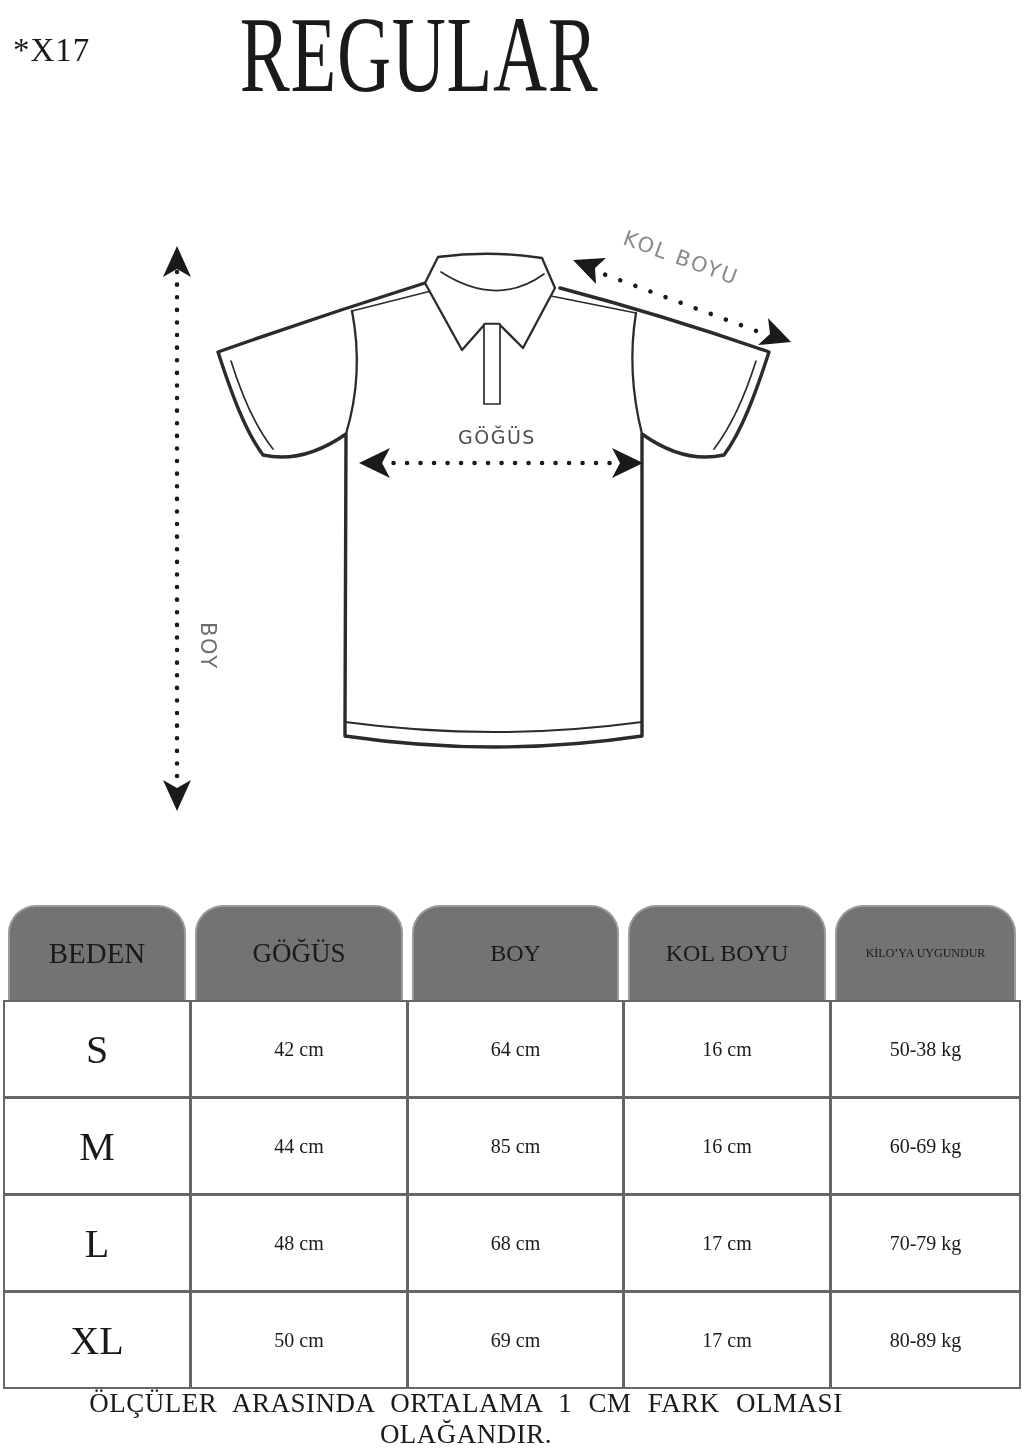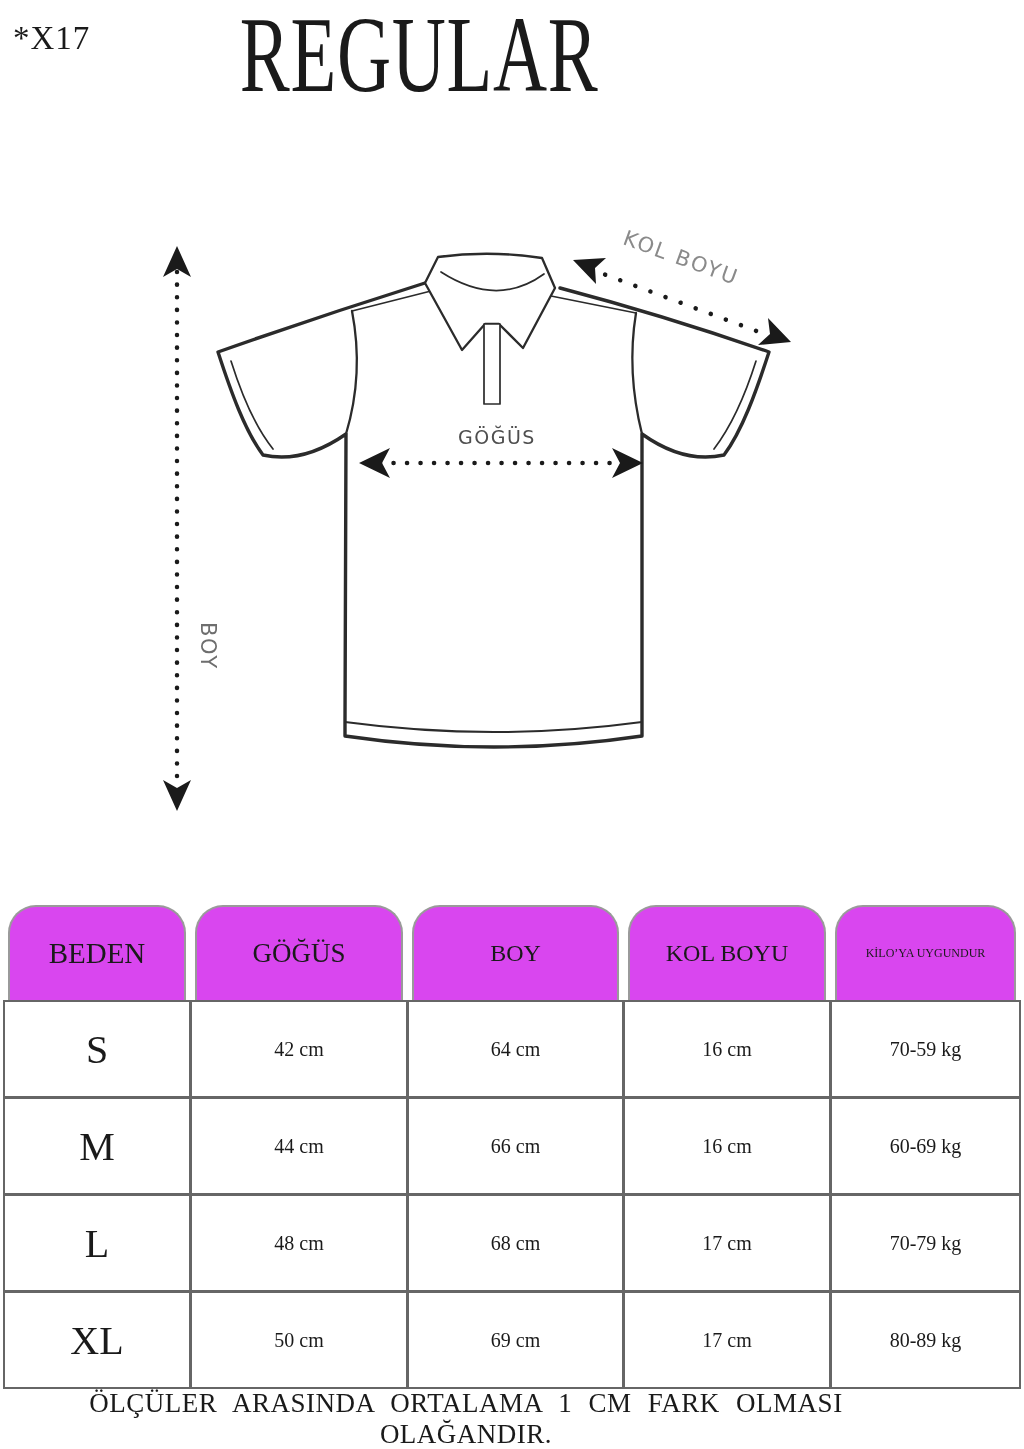--- a/index.html
+++ b/index.html
@@ -1,42 +1,42 @@
 <!DOCTYPE html>
 <html><head>
 <meta charset="utf-8">
 <style>
   html,body{margin:0;padding:0;background:#ffffff;}
   body{width:1024px;height:1449px;position:relative;overflow:hidden;
        font-family:"Liberation Serif",serif;color:#1a1a1a;}
   .abs{position:absolute;}
 
   
-  .code{left:13px;top:20px;font-size:33px;letter-spacing:1px;}
+  .code{left:13px;top:32px;font-size:33px;letter-spacing:1px;}
   .title-wrap{left:0;top:0;width:838px;text-align:center;}
   .title{display:inline-block;font-size:107px;line-height:1.04;
          transform:scaleX(0.70);transform-origin:50% 0;letter-spacing:1px;}
 
   
   svg.diagram{position:absolute;left:0;top:0;pointer-events:none;}
   .dim-label{position:absolute;font-family:"DejaVu Sans","Liberation Sans",sans-serif;
              text-align:center;}
   .lbl-boy{left:180px;top:634px;width:56px;color:#6e6e6e;font-size:21px;
            letter-spacing:2px;transform:rotate(90deg);}
   .lbl-gogus{left:447px;top:426px;width:100px;color:#4e4e4e;font-size:19px;
              letter-spacing:1.5px;}
   .lbl-kol{left:596px;top:246px;width:170px;color:#8a8a8a;font-size:21px;
            letter-spacing:2px;transform:rotate(20deg);}
 
   
   .size-table{left:3px;top:905px;width:1018px;}
   .thead{display:grid;grid-template-columns:184px 214px 213px 204px 187px;
          gap:3px;margin:0 2px;height:95px;}
   .tab{border:2px solid #9a9a9a;border-bottom:none;border-radius:28px 28px 0 0;
-       margin:0 3px;background:#d946ef;display:flex;align-items:center;justify-content:center;
+       margin:0 3px;background:#737373;display:flex;align-items:center;justify-content:center;
        text-align:center;}
   .tab .h1c{font-size:29px;}
   .tab .h2c{font-size:27px;}
   .tab .h3c{font-size:24px;}
   .tab .h4c{font-size:24px;}
   .tab .h5c{font-size:12px;width:120px;line-height:1.3;}
   .tbody{display:grid;grid-template-columns:184px 214px 213px 204px 187px;
          grid-auto-rows:94px;gap:3px;background:#666;border:2px solid #666;}
   .cell{background:#fff;display:flex;align-items:center;justify-content:center;
         font-size:20px;}
@@ -129,25 +129,25 @@
       </div>
     <div class="tab">
       <span class="h5c">KİLO’YA UYGUNDUR</span>
       </div>
   </div>
   <div class="tbody">
     <div class="cell size">S</div>
     <div class="cell">42 cm</div>
     <div class="cell">64 cm</div>
     <div class="cell">16 cm</div>
-    <div class="cell">70-59 kg</div>
+    <div class="cell">50-38 kg</div>
 
     <div class="cell size">M</div>
     <div class="cell">44 cm</div>
-    <div class="cell">66 cm</div>
+    <div class="cell">85 cm</div>
     <div class="cell">16 cm</div>
     <div class="cell">60-69 kg</div>
 
     <div class="cell size">L</div>
     <div class="cell">48 cm</div>
     <div class="cell">68 cm</div>
     <div class="cell">17 cm</div>
     <div class="cell">70-79 kg</div>
 
     <div class="cell size">XL</div>

